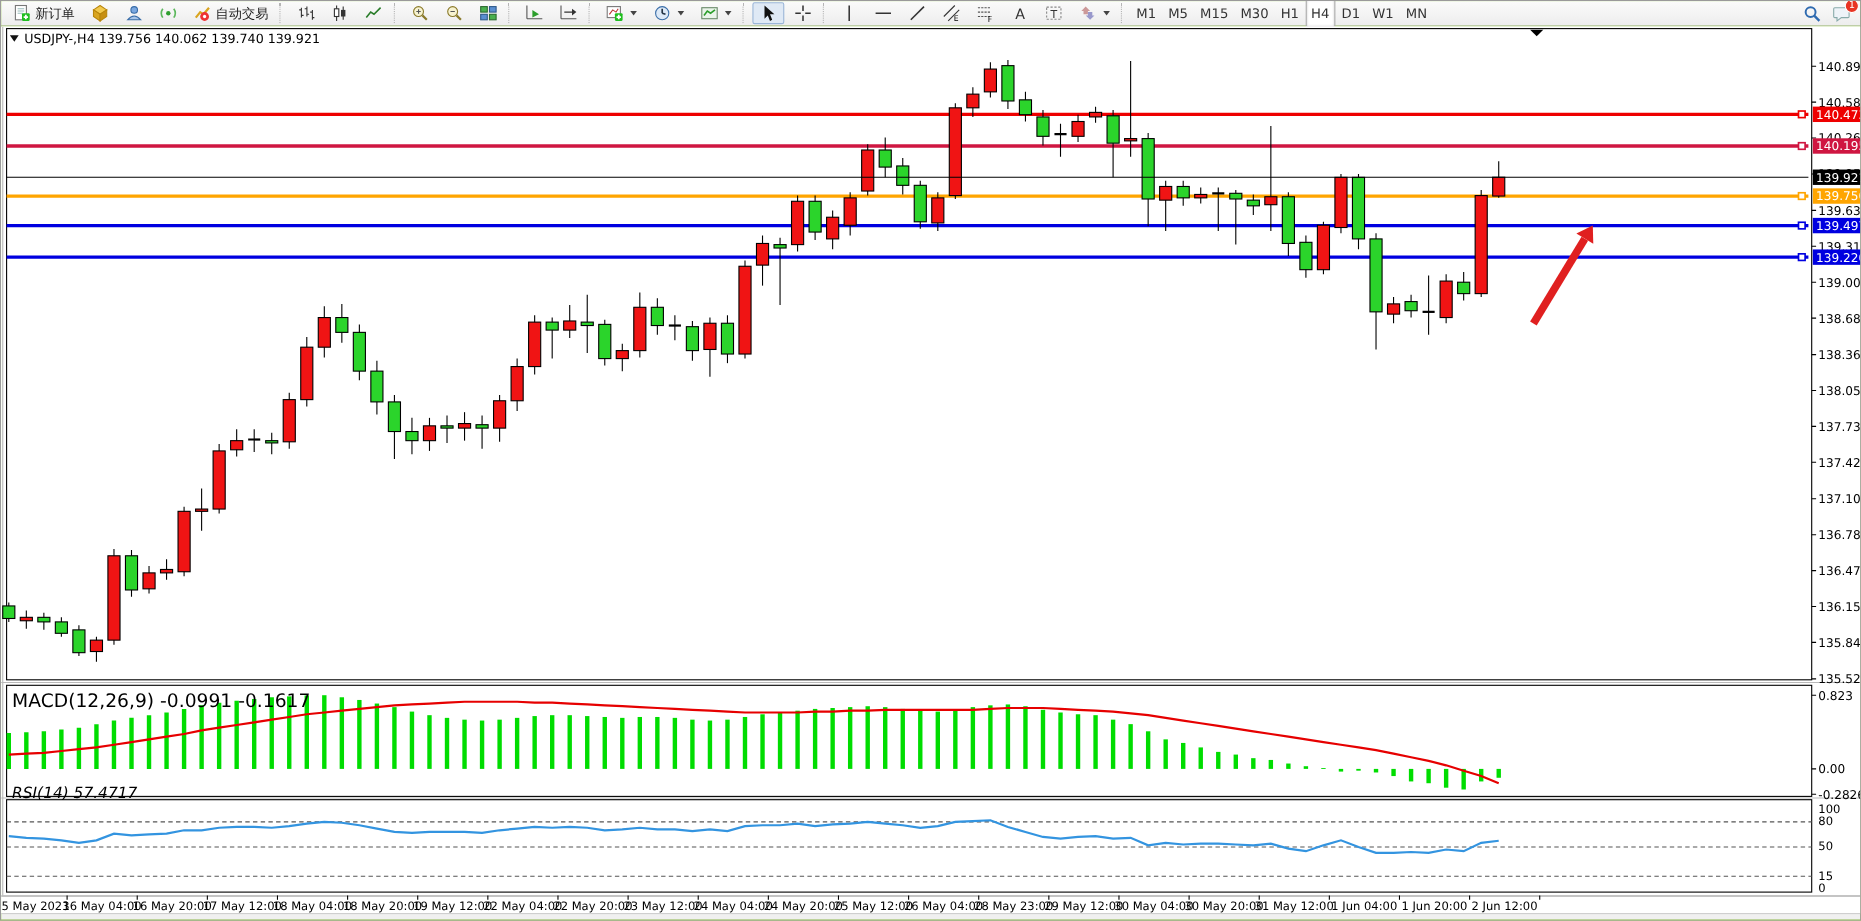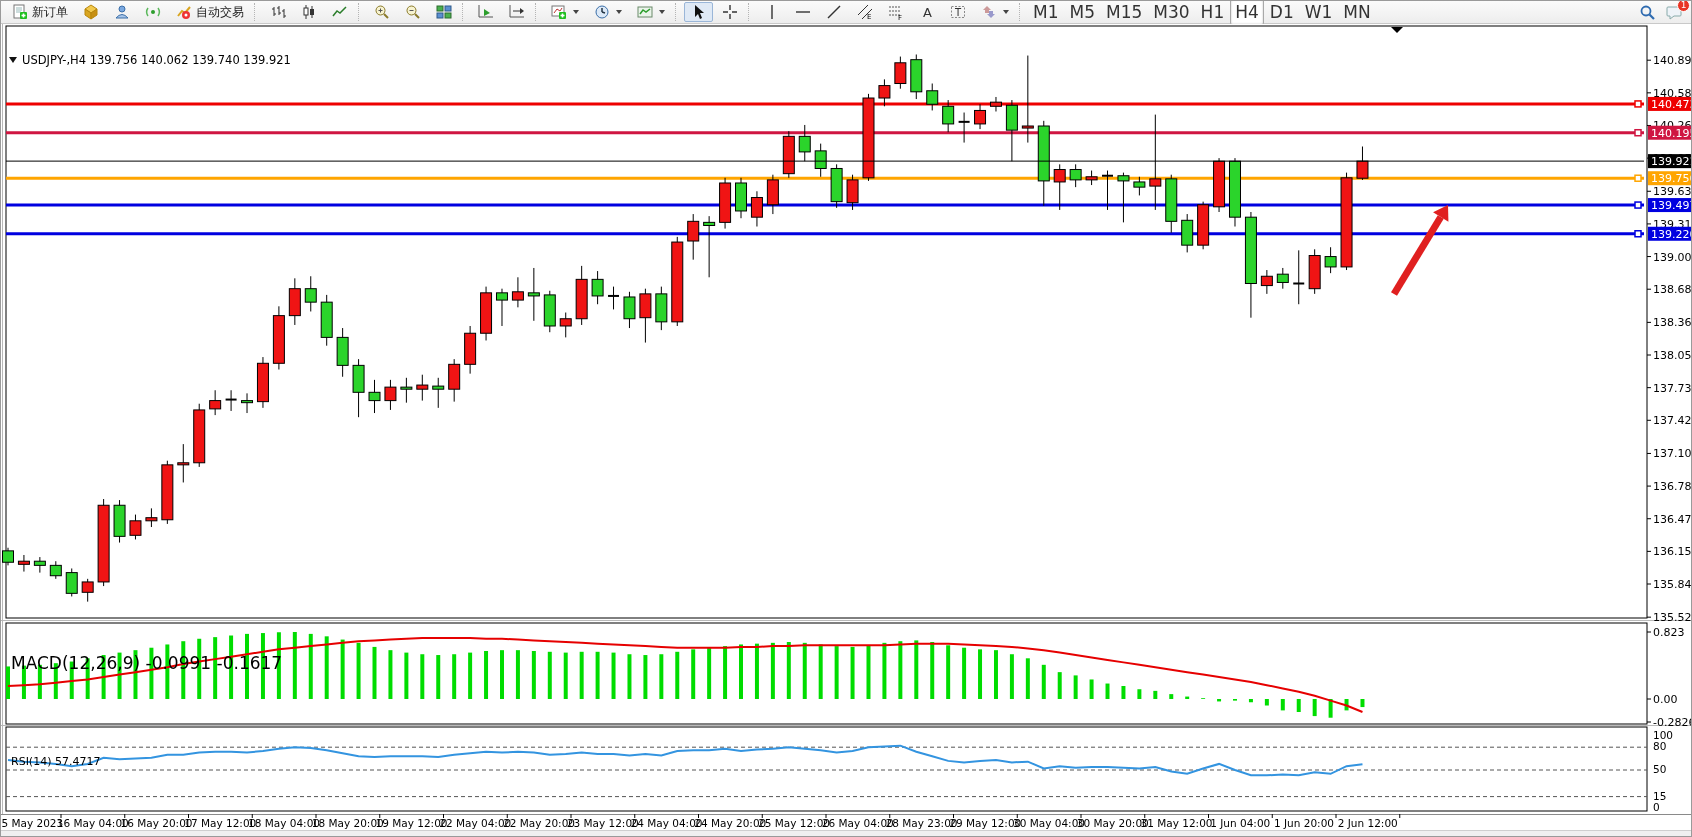--- a/index.html
+++ b/index.html
@@ -5,32 +5,32 @@
   html,body{margin:0;padding:0;background:#e8e8e8;}
   *{box-sizing:border-box;}
   #app{position:relative;width:1692px;height:837px;background:#84cc16;font-family:"DejaVu Sans","Liberation Sans",sans-serif;font-size:11px;overflow:hidden;border:1px solid #9a9a9a;}
   
   #toolbar{position:absolute;left:0;top:0;width:1692px;height:23px;background:linear-gradient(#fbfbfb,#ededed);border-bottom:1px solid #c9c9c9;display:flex;align-items:center;padding:0 4px;gap:2px;}
   .tbtn{display:flex;align-items:center;gap:4px;height:20px;padding:0 5px;border:1px solid transparent;border-radius:2px;background:transparent;font-size:12px;color:#222;cursor:default;}
   .tbtn.pressed{background:#dfe9f5;border-color:#9ab6d8;}
   .sep{width:5px;height:18px;margin:0 2px;border-left:1px dotted #b5b5b5;}
   .ic{width:17px;height:17px;display:inline-flex;align-items:center;justify-content:center;position:relative;flex:0 0 auto;}
   .caret{width:0;height:0;border-left:3px solid transparent;border-right:3px solid transparent;border-top:4px solid #444;margin-left:2px;}
-  .tf{height:19px;min-width:26px;padding:12px 4px;display:flex;align-items:center;justify-content:center;font-size:17px;color:#333;border:1px solid transparent;border-radius:2px;}
+  .tf{height:19px;min-width:26px;padding:12px 4px;display:flex;align-items:center;justify-content:center;font-size:12px;color:#333;border:1px solid transparent;border-radius:2px;}
   .tf.active{background:#fff;border-color:#a9a9a9;box-shadow:inset 0 0 2px #bbb;font-weight:normal;}
   #tb-right{margin-left:auto;display:flex;align-items:center;gap:6px;padding-right:6px;}
   .badge{position:absolute;top:-5px;right:-7px;min-width:13px;height:13px;border-radius:7px;background:#e83423;color:#fff;font-size:9px;display:flex;align-items:center;justify-content:center;padding:0 2px;border:1px solid #fff;}
   
   #chartwrap{position:absolute;left:0;top:23px;width:1692px;height:806px;background:#fff;}
   #cv{position:absolute;left:0;top:0;}
-  .overlay{position:absolute;color:#000;white-space:nowrap;pointer-events:none;margin-top:25px;}
+  .overlay{position:absolute;color:#000;white-space:nowrap;pointer-events:none;}
   #title-ov{left:8px;top:4px;display:flex;align-items:center;gap:5px;font-size:11.5px;}
   #title-tri{width:0;height:0;border-left:4px solid transparent;border-right:4px solid transparent;border-top:6px solid #111;}
   #macd-ov{left:10px;top:604px;font-size:17px;}
-  #rsi-ov{left:10px;top:706px;font-size:11px;}
+  #rsi-ov{left:10px;top:689px;font-size:14px;font-style:italic;}
   #statusbar{position:absolute;left:0;top:829px;width:1692px;height:8px;background:#f0f0f0;border-top:1px solid #cfcfcf;}
   svg text{font-family:"DejaVu Sans","Liberation Sans",sans-serif;}
 </style>
 </head>
 <body>
 
 <div id="app">
 
   <div id="toolbar">
     <div class="tbtn">

